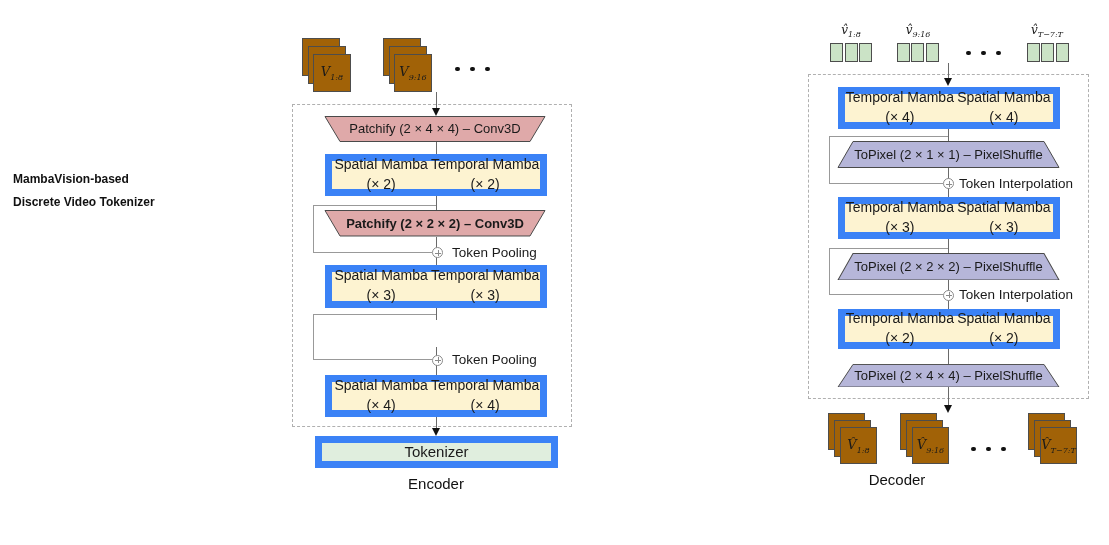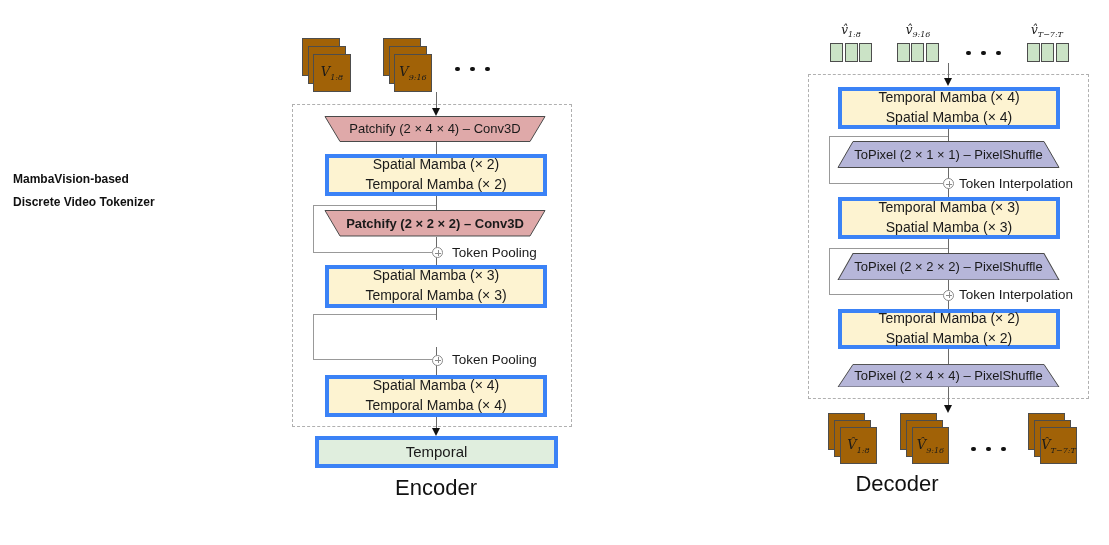--- a/index.html
+++ b/index.html
@@ -10,21 +10,21 @@
   .abs{position:absolute;}
 
   
   .main-title{font-size:12px;font-weight:bold;line-height:23px;color:#111;}
 
   
   .dashed{border:1px dashed #b0b0b0;}
 
   
   .blk{
-    border:4px solid #3b82f6;display:flex;flex-direction:column;justify-content:center;
+    border:7px solid #3b82f6;display:flex;flex-direction:row;justify-content:center;
     align-items:center;text-align:center;font-size:14px;line-height:1.4;box-sizing:border-box;
   }
   .mamba{background:#fdf3d1;}
   .quantizer{background:#e0eede;font-size:15px;}
 
   
   .trap{box-sizing:border-box;}
   .trap svg{position:absolute;left:0;top:0;width:100%;height:100%;}
   .trap .tlabel{
     position:absolute;left:0;top:0;right:0;bottom:0;display:flex;align-items:center;
@@ -71,21 +71,21 @@
 
   
   .tokens{display:flex;gap:1.5px;}
   .token{width:13px;height:19px;background:#cbe3c6;border:1px solid #4d4d4d;box-sizing:border-box;}
 
   
   .dots{display:flex;gap:10.5px;align-items:center;}
   .dots .dot{width:4.5px;height:4.5px;border-radius:50%;background:#111;}
 
   
-  .caption{font-size:22px;text-align:center;color:#111;}
+  .caption{font-size:15px;text-align:center;color:#111;}
 </style>
 </head>
 <body>
 
 <div id="canvas">
 
   <div class="abs main-title" style="left:13px;top:168px;">
     <div>MambaVision-based</div>
     <div>Discrete Video Tokenizer</div>
   </div>
@@ -159,21 +159,21 @@
 
   <div class="abs blk mamba" style="left:325px;top:375px;width:222px;height:41.5px;">
     <div>Spatial Mamba (× 4)</div>
     <div>Temporal Mamba (× 4)</div>
   </div>
 
   <div class="abs vline" style="left:436px;top:416.5px;height:11.5px;"></div>
   <div class="abs arrow-down" style="left:431.5px;top:427.5px;"></div>
 
   <div class="abs blk quantizer" style="left:315px;top:436px;width:243px;height:31.5px;">
-    <div>Temporal</div>
+    <div>Tokenizer</div>
   </div>
 
   <div class="abs caption" style="left:376px;top:475px;width:120px;">Encoder</div>
 
   <div class="abs tok-label" style="left:830px;top:23px;width:42px;"><span>v̂</span><sub>1:8</sub></div>
   <div class="abs tok-label" style="left:895px;top:23px;width:46px;"><span>v̂</span><sub>9:16</sub></div>
   <div class="abs tok-label" style="left:1026px;top:23px;width:42px;"><span>v̂</span><sub>T−7:T</sub></div>
 
   <div class="abs tokens" style="left:830px;top:43px;">
     <div class="token"></div>

